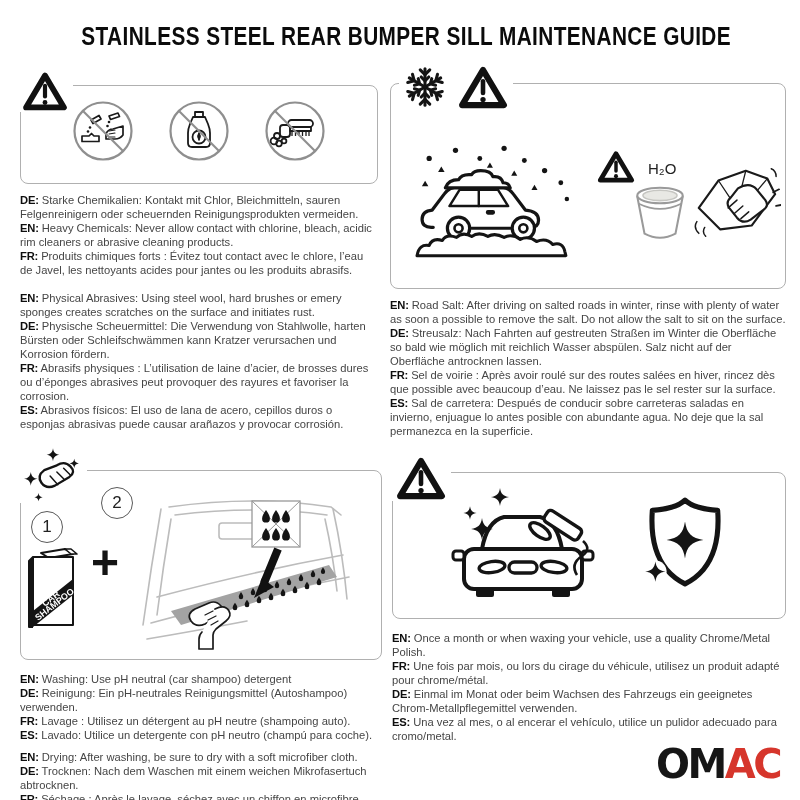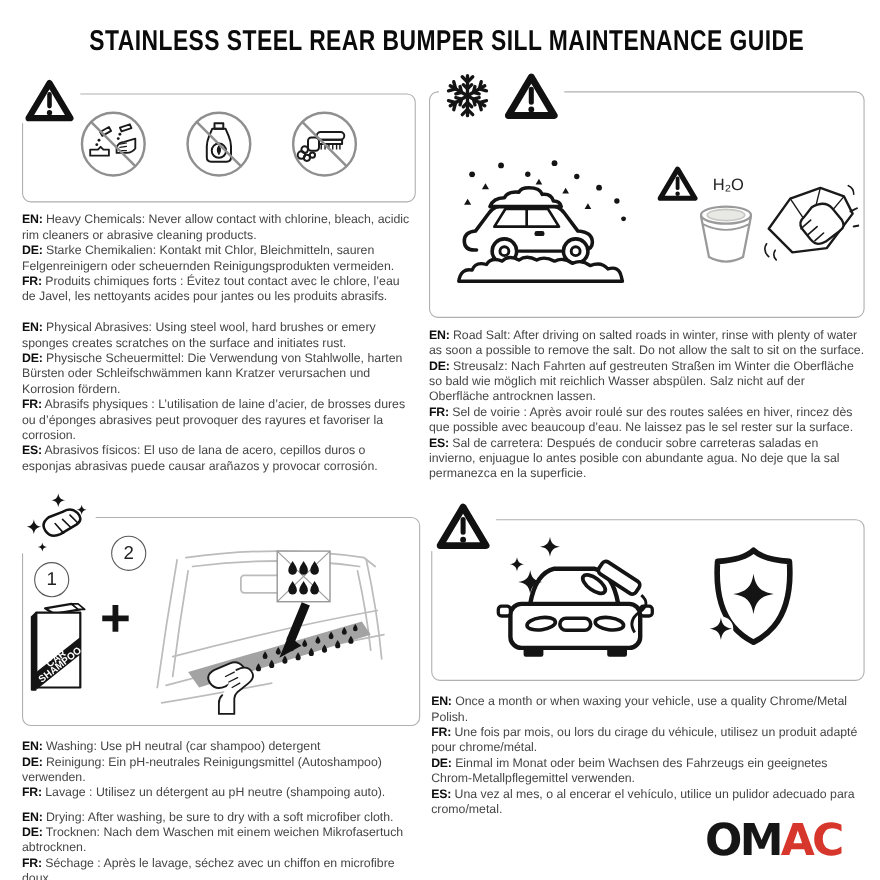--- a/index.html
+++ b/index.html
@@ -24,21 +24,21 @@
   .tblock{margin-top:9px;}
   .tblock + .tblock{margin-top:14px;}
   p.row{margin:0;font-size:11.2px;line-height:14px;color:#454545;}
   .lab{color:#0e0e0e;font-weight:bold;letter-spacing:-.2px;}
   .abs{position:absolute;}
   .h2o{font-size:15px;color:#222;}
   .stepnum{width:30px;height:30px;border:1.7px solid #5a5a5a;border-radius:50%;
            display:flex;align-items:center;justify-content:center;
            font-size:17px;color:#222;background:#fff;}
   .plus{font-size:48px;font-weight:900;color:#141414;line-height:40px;}
-  .logo{position:absolute;left:641px;top:741px;font-family:"DejaVu Sans", sans-serif;
+  .logo{position:absolute;left:656px;top:741px;font-family:"DejaVu Sans", sans-serif;
         font-weight:bold;font-size:40px;letter-spacing:-2.5px;line-height:46px;}
   .logo .lb{color:#161616;} .logo .lr{color:#d6362c;}
   svg{display:block;}
 </style>
 </head>
 <body>
 
 <div class="page">
 
   <svg width="0" height="0" style="position:absolute" aria-hidden="true">
@@ -114,22 +114,22 @@
             <circle cx="10" cy="41" r="3.4"></circle>
             <circle cx="15" cy="43.5" r="2.8"></circle>
             <circle cx="20" cy="41" r="2.4"></circle>
           </g>
           <circle cx="31" cy="31" r="28.5" fill="none" stroke="#8f8f8f" stroke-width="2.2"></circle>
           <line x1="11" y1="11" x2="51" y2="51" stroke="#8f8f8f" stroke-width="2.2"></line>
         </svg>
       </div>
     </div>
     <div class="tblock">
+      <p class="row"><b class="lab">DE:</b> <span>Starke Chemikalien: Kontakt mit Chlor, Bleichmitteln, sauren Felgenreinigern oder scheuernden Reinigungsprodukten vermeiden.</span></p>
       <p class="row"><b class="lab">EN:</b> <span>Heavy Chemicals: Never allow contact with chlorine, bleach, acidic rim cleaners or abrasive cleaning products.</span></p>
-      <p class="row"><b class="lab">DE:</b> <span>Starke Chemikalien: Kontakt mit Chlor, Bleichmitteln, sauren Felgenreinigern oder scheuernden Reinigungsprodukten vermeiden.</span></p>
       <p class="row"><b class="lab">FR:</b> <span>Produits chimiques forts : Évitez tout contact avec le chlore, l’eau de Javel, les nettoyants acides pour jantes ou les produits abrasifs.</span></p>
     </div>
     <div class="tblock">
       <p class="row"><b class="lab">EN:</b> <span>Physical Abrasives: Using steel wool, hard brushes or emery sponges creates scratches on the surface and initiates rust.</span></p>
       <p class="row"><b class="lab">DE:</b> <span>Physische Scheuermittel: Die Verwendung von Stahlwolle, harten Bürsten oder Schleifschwämmen kann Kratzer verursachen und Korrosion fördern.</span></p>
       <p class="row"><b class="lab">FR:</b> <span>Abrasifs physiques : L’utilisation de laine d’acier, de brosses dures ou d’éponges abrasives peut provoquer des rayures et favoriser la corrosion.</span></p>
       <p class="row"><b class="lab">ES:</b> <span>Abrasivos físicos: El uso de lana de acero, cepillos duros o esponjas abrasivas puede causar arañazos y provocar corrosión.</span></p>
     </div>
   </section>
 
@@ -293,20 +293,21 @@
           <path d="M60 112 q-9 5 -4 12 q5 7 14 3 l14 -8 q7 -4 2 -10 q-5 -6 -12 -3 z"></path>
           <path d="M80 112 q10 -5 14 2 q3 5 -3 10 l-10 8 q-3 3 -3 6 v14 h-14 v-10 q0 -4 3 -7"></path>
           <path d="M70 118 l8 -4 M73 123 l8 -4 M76 128 l7 -4" stroke-width="1.2" fill="none"></path>
         </g>
       </svg>
     </div>
     <div class="tblock" style="margin-top:12px;">
       <p class="row"><b class="lab">EN:</b> <span>Washing: Use pH neutral (car shampoo) detergent</span></p>
       <p class="row"><b class="lab">DE:</b> <span>Reinigung: Ein pH-neutrales Reinigungsmittel (Autoshampoo) verwenden.</span></p>
       <p class="row"><b class="lab">FR:</b> <span>Lavage : Utilisez un détergent au pH neutre (shampoing auto).</span></p>
+      <p class="row"><b class="lab">ES:</b> <span>Lavado: Utilice un detergente con pH neutro (champú para coche).</span></p>
     </div>
     <div class="tblock" style="margin-top:8px;">
       <p class="row"><b class="lab">EN:</b> <span>Drying: After washing, be sure to dry with a soft microfiber cloth.</span></p>
       <p class="row"><b class="lab">DE:</b> <span>Trocknen: Nach dem Waschen mit einem weichen Mikrofasertuch abtrocknen.</span></p>
       <p class="row"><b class="lab">FR:</b> <span>Séchage : Après le lavage, séchez avec un chiffon en microfibre doux.</span></p>
 
     </div>
   </section>
 
   <section class="quad q-br">

